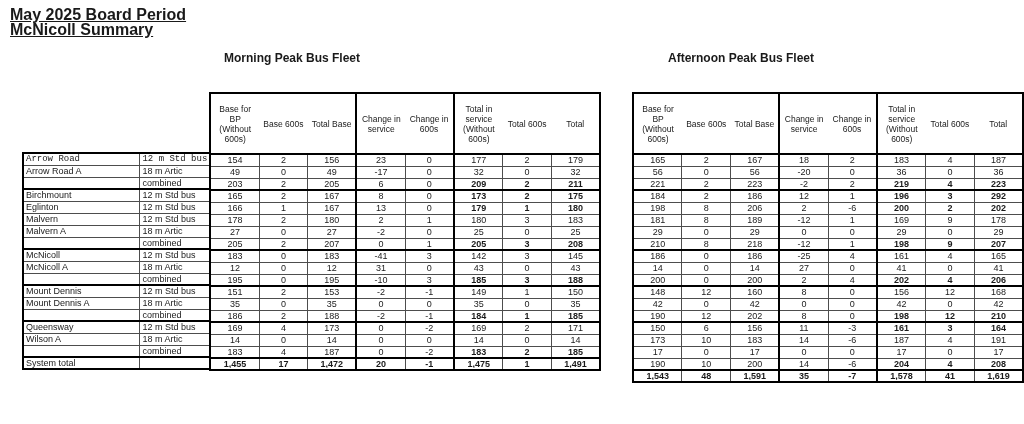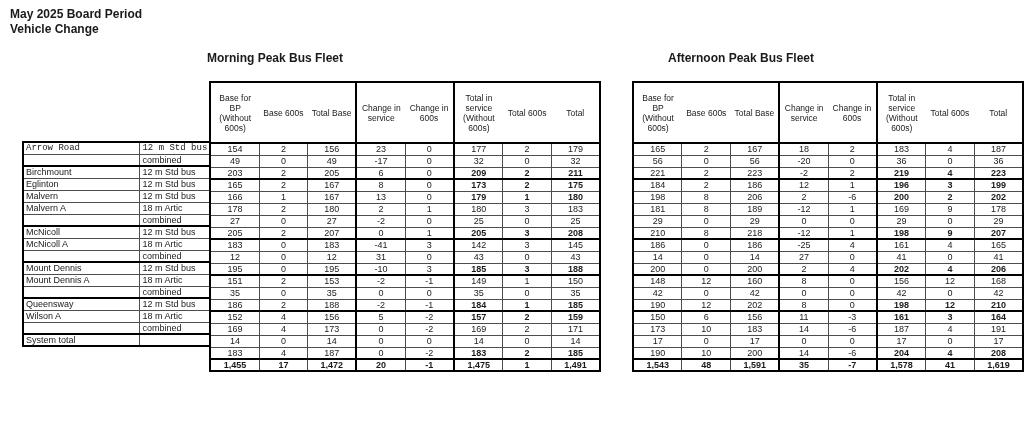--- a/index.html
+++ b/index.html
@@ -2,29 +2,29 @@
 <html><head>
 <meta charset="utf-8">
 <style>
   html,body { margin:0; padding:0; }
   body {
     width:1024px; height:424px; position:relative;
     background:#ffffff; color:#1a1a1a;
     font-family:"Liberation Sans", sans-serif;
     overflow:hidden;
   }
-  .page-title { position:absolute; top:7px; left:10px; font-size:12px; font-weight:bold; line-height:15px; }
+  .page-title { position:absolute; top:7px; left:10px; font-size:16px; font-weight:bold; line-height:15px;text-decoration:underline; }
   .section-title { position:absolute; top:51px; font-size:12px; font-weight:bold; }
-  #morning-title { left:207px; }
+  #morning-title { left:224px; }
   #afternoon-title { left:630px;margin-left:38px; }
 
   .content { position:absolute; top:81px; left:22px; display:flex; align-items:flex-start; }
   .gap { width:31px; flex:0 0 31px; }
 
-  table { border-collapse:collapse; table-layout:fixed; }
+  table { border-collapse:collapse; table-layout:fixed;margin-top:11px; }
   td { font-size:9px; line-height:10px; height:12px; padding:0 2px; box-sizing:border-box;
        white-space:nowrap; overflow:hidden; }
 
   
   table.labels td.spacer { border:none; height:61px; background:#fff; }
   table.labels tbody td { border:1px solid #4d4d4d; text-align:left; }
   table.labels td.garage { width:118px; border-left:2px solid #000; }
   table.labels td.bustype { width:65px; border-right:none; }
   table.labels tbody tr:first-child td { border-top:2px solid #000;font-family:Liberation Mono, monospace; }
   table.labels tbody tr:last-child td { border-bottom:2px solid #000; }
@@ -41,37 +41,41 @@
   table.data td.ge2 { border-right:2px solid #000; }
   table.data tbody tr:last-child td { border-bottom:2px solid #000;border-radius:6px; }
   table.data tr.ge td { border-bottom:2px solid #000; }
   table.data td.b { font-weight:bold; }
 </style>
 </head>
 <body>
 
 <div class="page-title">
   <div>May 2025 Board Period</div>
-  <div>Vehicle Change</div>
+  <div>McNicoll Summary</div>
 </div>
 
 <div class="section-title" id="morning-title">Morning Peak Bus Fleet</div>
 <div class="section-title" id="afternoon-title">Afternoon Peak Bus Fleet</div>
 
 <div class="content">
   <table class="labels">
     <thead>
         <tr>
           <td class="spacer" colspan="2"></td>
         </tr>
       </thead>
     <tbody>
         <tr>
           <td class="garage">Arrow Road</td>
           <td class="bustype">12 m Std bus</td>
+        </tr>
+        <tr>
+          <td class="garage">Arrow Road A</td>
+          <td class="bustype">18 m Artic</td>
         </tr>
         <tr class="ge">
           <td class="garage"></td>
           <td class="bustype">combined</td>
         </tr>
         <tr>
           <td class="garage">Birchmount</td>
           <td class="bustype">12 m Std bus</td>
         </tr>
         <tr>
@@ -281,30 +285,20 @@
           <td class="gs">186</td>
           <td>2</td>
           <td class="ge2">188</td>
           <td class="gs">-2</td>
           <td class="ge2">-1</td>
           <td class="gs b">184</td>
           <td class="b">1</td>
           <td class="ge2 b">185</td>
         </tr>
         <tr>
-          <td class="gs">152</td>
-          <td>4</td>
-          <td class="ge2">156</td>
-          <td class="gs">5</td>
-          <td class="ge2">-2</td>
-          <td class="gs b">157</td>
-          <td class="b">2</td>
-          <td class="ge2 b">159</td>
-        </tr>
-        <tr>
           <td class="gs">169</td>
           <td>4</td>
           <td class="ge2">173</td>
           <td class="gs">0</td>
           <td class="ge2">-2</td>
           <td class="gs">169</td>
           <td>2</td>
           <td class="ge2">171</td>
         </tr>
         <tr>
@@ -387,21 +381,21 @@
           <td class="ge2 b">223</td>
         </tr>
         <tr>
           <td class="gs">184</td>
           <td>2</td>
           <td class="ge2">186</td>
           <td class="gs">12</td>
           <td class="ge2">1</td>
           <td class="gs b">196</td>
           <td class="b">3</td>
-          <td class="ge2 b">199</td>
+          <td class="ge2 b">292</td>
         </tr>
         <tr>
           <td class="gs">198</td>
           <td>8</td>
           <td class="ge2">206</td>
           <td class="gs">2</td>
           <td class="ge2">-6</td>
           <td class="gs b">200</td>
           <td class="b">2</td>
           <td class="ge2 b">202</td>

